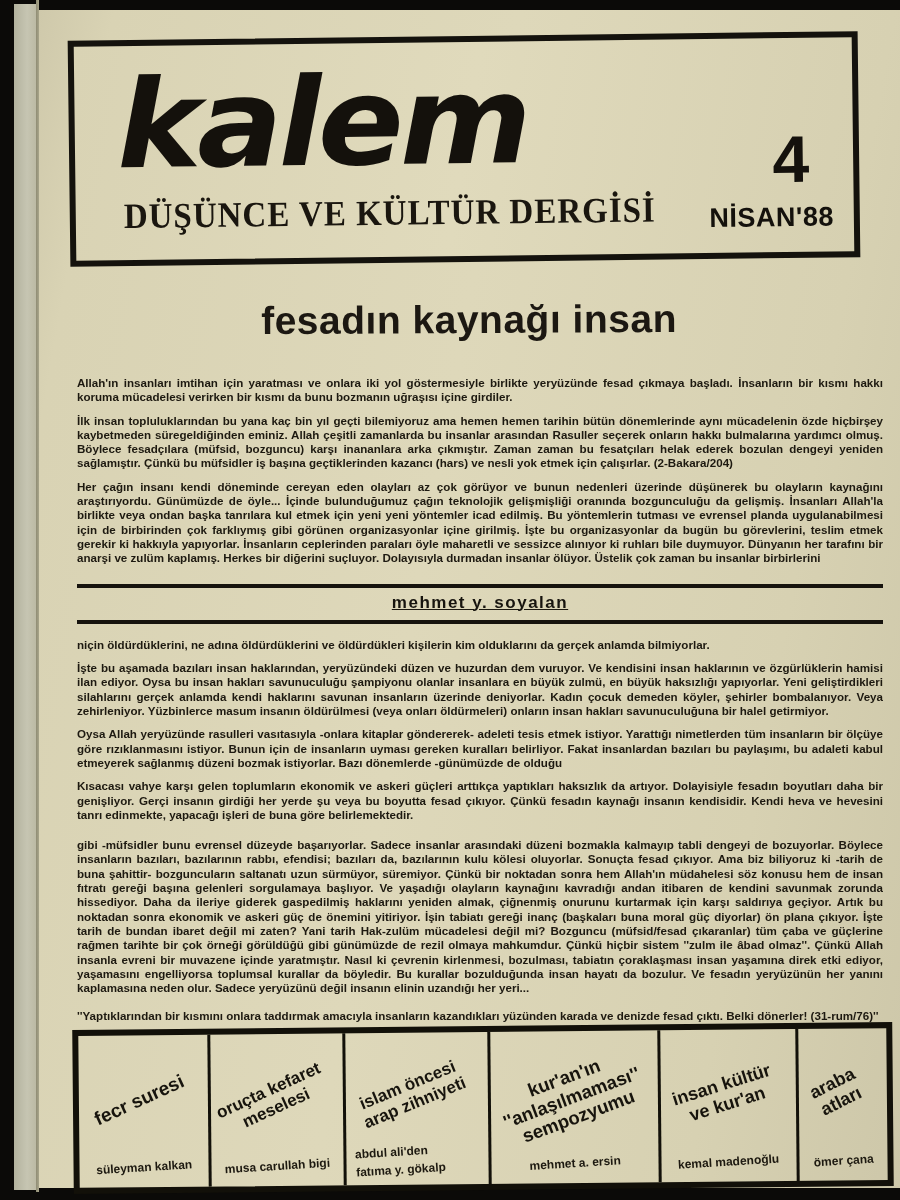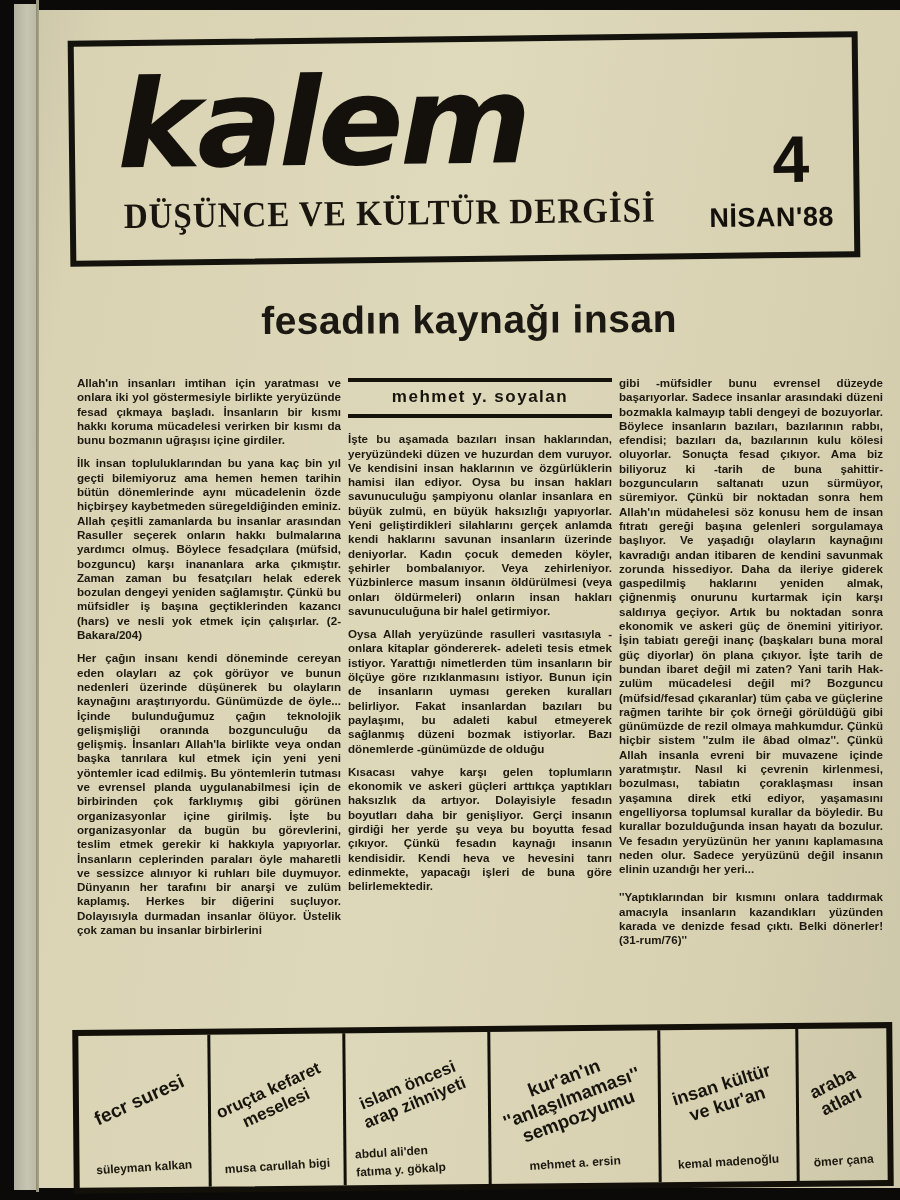--- a/index.html
+++ b/index.html
@@ -65,34 +65,36 @@
     font-size:39px;font-weight:bold;letter-spacing:0.5px;
     color:#1c1812;
     transform:rotate(-0.3deg);
     margin:0;
   }
   
   .article{
     position:absolute;left:38px;top:366px;width:806px;height:648px;
     display:flex;gap:7px;
     overflow:hidden;
+    flex-direction:column;
   }
   .col{
     flex:1 1 0;
     font-size:11.6px;font-weight:bold;line-height:14.3px;
     text-align:justify;
     color:#1d1910;
   }
   .col p{margin:0 0 9px 0;white-space:pre-line;}
   .author-box{
     border-top:4px solid #16130d;
     border-bottom:4px solid #16130d;
     text-align:center;
     padding:8px 0 9px 0;
     margin:2px 0 14px 0;
+    text-decoration:underline;
   }
   .author-box span{
     font-size:17px;font-weight:bold;letter-spacing:1.5px;
     color:#17140e;
   }
   .quote{margin-top:14px !important;}
   
   .strip{
     position:absolute;left:34px;top:1016px;width:808px;height:152px;
     border:6px solid #121009;
@@ -152,20 +154,21 @@
     <div class="col">
       <p>Allah'ın insanları imtihan için yaratması ve onlara iki yol göstermesiyle birlikte yeryüzünde fesad çıkmaya başladı. İnsanların bir kısmı hakkı koruma mücadelesi verirken bir kısmı da bunu bozmanın uğraşısı içine girdiler.</p>
       <p>İlk insan topluluklarından bu yana kaç bin yıl geçti bilemiyoruz ama hemen hemen tarihin bütün dönemlerinde aynı mücadelenin özde hiçbirşey kaybetmeden süregeldiğinden eminiz. Allah çeşitli zamanlarda bu insanlar arasından Rasuller seçerek onların hakkı bulmalarına yardımcı olmuş. Böylece fesadçılara (müfsid, bozguncu) karşı inananlara arka çıkmıştır. Zaman zaman bu fesatçıları helak ederek bozulan dengeyi yeniden sağlamıştır. Çünkü bu müfsidler iş başına geçtiklerinden kazancı (hars) ve nesli yok etmek için çalışırlar. (2-Bakara/204)</p>
       <p>Her çağın insanı kendi döneminde cereyan eden olayları az çok görüyor ve bunun nedenleri üzerinde düşünerek bu olayların kaynağını araştırıyordu. Günümüzde de öyle... İçinde bulunduğumuz çağın teknolojik gelişmişliği oranında bozgunculuğu da gelişmiş. İnsanları Allah'la birlikte veya ondan başka tanrılara kul etmek için yeni yeni yöntemler icad edilmiş. Bu yöntemlerin tutması ve evrensel planda uygulanabilmesi için de birbirinden çok farklıymış gibi görünen organizasyonlar içine girilmiş. İşte bu organizasyonlar da bugün bu görevlerini, teslim etmek gerekir ki hakkıyla yapıyorlar. İnsanların ceplerinden paraları öyle maharetli ve sessizce alınıyor ki ruhları bile duymuyor. Dünyanın her tarafını bir anarşi ve zulüm kaplamış. Herkes bir diğerini suçluyor. Dolayısıyla durmadan insanlar ölüyor. Üstelik çok zaman bu insanlar birbirlerini</p>
     </div>
 
     <div class="col">
       <div class="author-box">
         <span>mehmet y. soyalan</span>
       </div>
+      <p>niçin öldürdüklerini, ne adına öldürdüklerini ve öldürdükleri kişilerin kim olduklarını da gerçek anlamda bilmiyorlar.</p>
       <p>İşte bu aşamada bazıları insan haklarından, yeryüzündeki düzen ve huzurdan dem vuruyor. Ve kendisini insan haklarının ve özgürlüklerin hamisi ilan ediyor. Oysa bu insan hakları savunuculuğu şampiyonu olanlar insanlara en büyük zulmü, en büyük haksızlığı yapıyorlar. Yeni geliştirdikleri silahlarını gerçek anlamda kendi haklarını savunan insanların üzerinde deniyorlar. Kadın çocuk demeden köyler, şehirler bombalanıyor. Veya zehirleniyor. Yüzbinlerce masum insanın öldürülmesi (veya onları öldürmeleri) onların insan hakları savunuculuğuna bir halel getirmiyor.</p>
       <p>Oysa Allah yeryüzünde rasulleri vasıtasıyla -onlara kitaplar göndererek- adeleti tesis etmek istiyor. Yarattığı nimetlerden tüm insanların bir ölçüye göre rızıklanmasını istiyor. Bunun için de insanların uyması gereken kuralları belirliyor. Fakat insanlardan bazıları bu paylaşımı, bu adaleti kabul etmeyerek sağlanmış düzeni bozmak istiyorlar. Bazı dönemlerde -günümüzde de olduğu</p>
       <p>Kısacası vahye karşı gelen toplumların ekonomik ve askeri güçleri arttıkça yaptıkları haksızlık da artıyor. Dolayisiyle fesadın boyutları daha bir genişliyor. Gerçi insanın girdiği her yerde şu veya bu boyutta fesad çıkıyor. Çünkü fesadın kaynağı insanın kendisidir. Kendi heva ve hevesini tanrı edinmekte, yapacağı işleri de buna göre belirlemektedir.</p>
     </div>
 
     <div class="col">
       <p>gibi -müfsidler bunu evrensel düzeyde başarıyorlar. Sadece insanlar arasındaki düzeni bozmakla kalmayıp tabli dengeyi de bozuyorlar. Böylece insanların bazıları, bazılarının rabbı, efendisi; bazıları da, bazılarının kulu kölesi oluyorlar. Sonuçta fesad çıkıyor. Ama biz biliyoruz ki -tarih de buna şahittir- bozguncuların saltanatı uzun sürmüyor, süremiyor. Çünkü bir noktadan sonra hem Allah'ın müdahelesi söz konusu hem de insan fıtratı gereği başına gelenleri sorgulamaya başlıyor. Ve yaşadığı olayların kaynağını kavradığı andan itibaren de kendini savunmak zorunda hissediyor. Daha da ileriye giderek gaspedilmiş haklarını yeniden almak, çiğnenmiş onurunu kurtarmak için karşı saldırıya geçiyor. Artık bu noktadan sonra ekonomik ve askeri güç de önemini yitiriyor. İşin tabiatı gereği inanç (başkaları buna moral güç diyorlar) ön plana çıkıyor. İşte tarih de bundan ibaret değil mi zaten? Yani tarih Hak-zulüm mücadelesi değil mi? Bozguncu (müfsid/fesad çıkaranlar) tüm çaba ve güçlerine rağmen tarihte bir çok örneği görüldüğü gibi günümüzde de rezil olmaya mahkumdur. Çünkü hiçbir sistem ''zulm ile âbad olmaz''. Çünkü Allah insanla evreni bir muvazene içinde yaratmıştır. Nasıl ki çevrenin kirlenmesi, bozulması, tabiatın çoraklaşması insan yaşamına direk etki ediyor, yaşamasını engelliyorsa toplumsal kurallar da böyledir. Bu kurallar bozulduğunda insan hayatı da bozulur. Ve fesadın yeryüzünün her yanını kaplamasına neden olur. Sadece yeryüzünü değil insanın elinin uzandığı her yeri...</p>
       <p class="quote">''Yaptıklarından bir kısmını onlara taddırmak amacıyla insanların kazandıkları yüzünden karada ve denizde fesad çıktı. Belki dönerler! (31-rum/76)''</p>
     </div>
 

